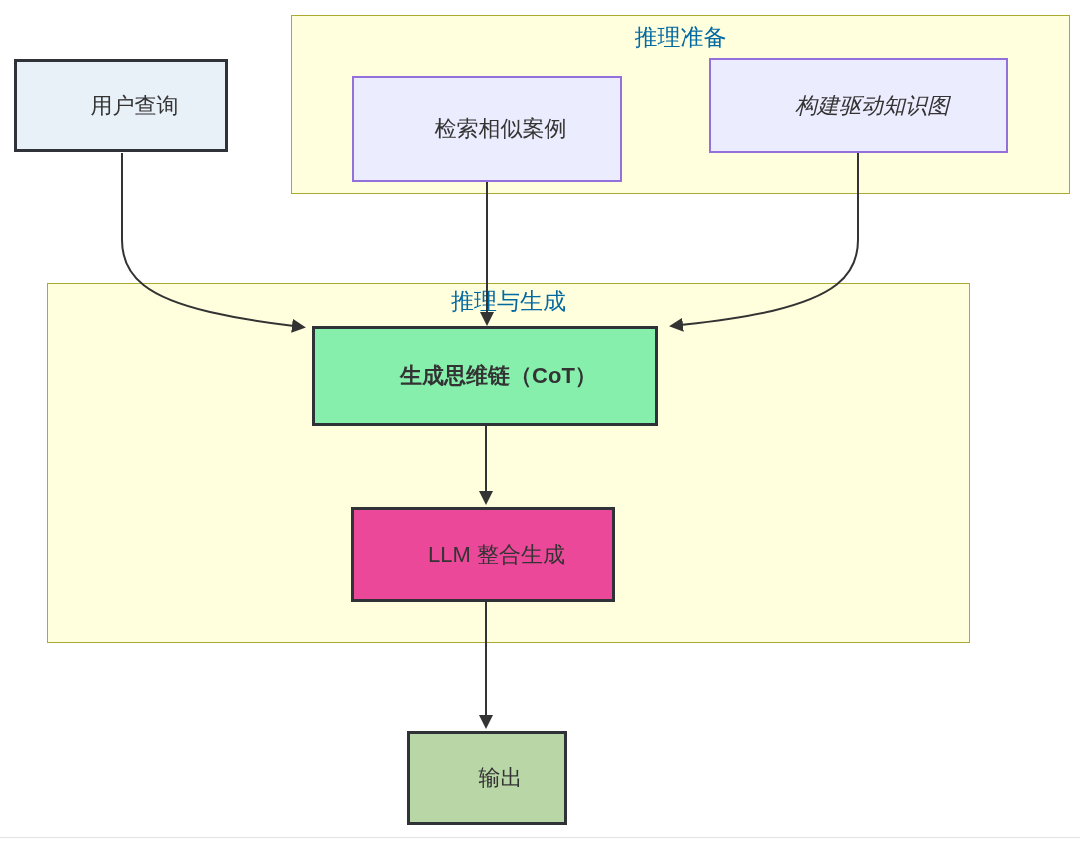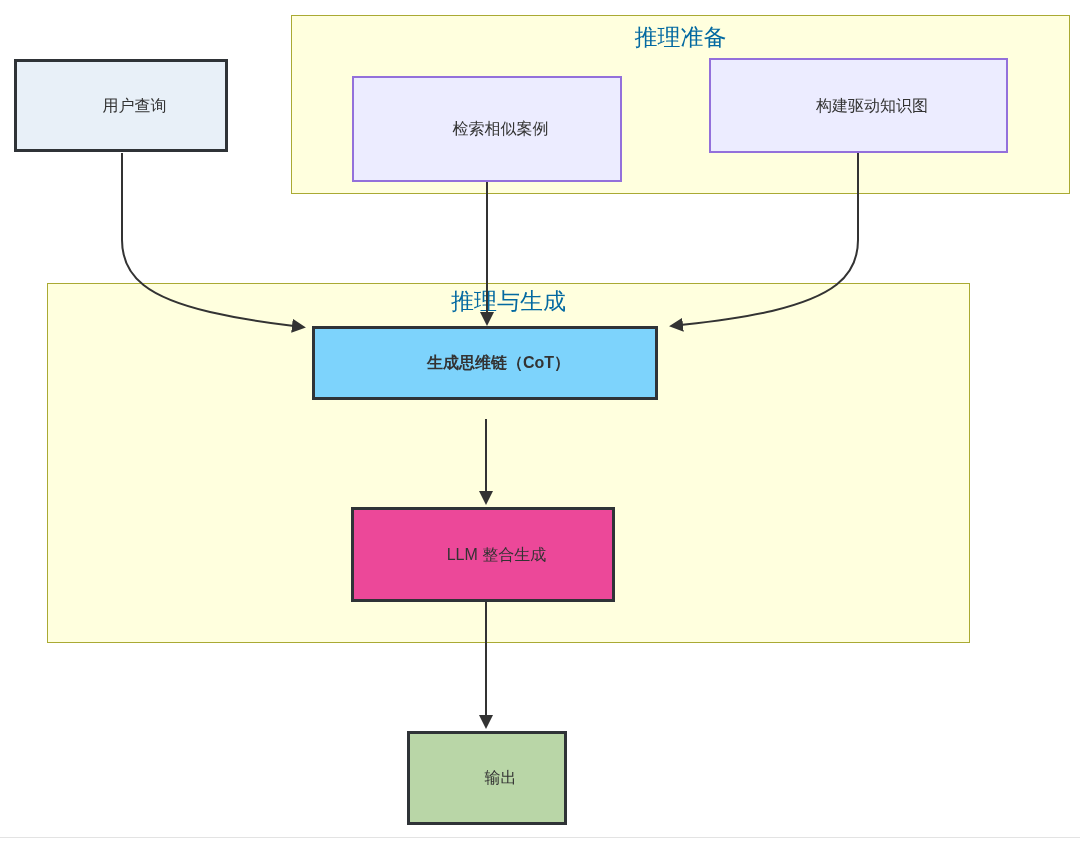--- a/index.html
+++ b/index.html
@@ -48,34 +48,34 @@
     stroke: #333333;
     stroke-width: 2px;
   }
   
   .node {
     position: absolute;
     box-sizing: border-box;
     display: flex;
     align-items: center;
     justify-content: center;
-    font-size: 16px;
+    font-size: 22px;
     line-height: 28px;
     color: #333333;
     z-index: 3;
     text-align: center;
     padding-left: 27px;
   }
   .node-user    { left: 14px;  top: 59px;  width: 214px; height: 93px;
                   background: #E8F0F8; border: 3px solid #2F3337; }
   .node-lilac   { background: #ECECFF; border: 2px solid #9370DB; }
   .node-retrieve{ left: 352px; top: 76px;  width: 270px; height: 106px; }
-  .node-kg      { left: 709px; top: 58px;  width: 299px; height: 95px; }
-  .node-cot     { left: 312px; top: 326px; width: 346px; height: 74px;
-                  background: #7dd3fc; border: 3px solid #2F3337; font-weight: bold; }
+  .node-kg      { left: 709px; top: 58px;  width: 299px; height: 95px; font-style: italic; }
+  .node-cot     { left: 312px; top: 326px; width: 346px; height: 100px;
+                  background: #86efac; border: 3px solid #2F3337; font-weight: bold; }
   .node-llm     { left: 351px; top: 507px; width: 264px; height: 95px;
                   background: #ec4899; border: 3px solid #2F3337; }
   .node-output  { left: 407px; top: 731px; width: 160px; height: 94px;
                   background: #B9D6A7; border: 3px solid #2F3337; text-align: center; }
   
   .bottom-divider {
     position: absolute;
     left: 0; right: 0;
     top: 837px;
     height: 1px;

